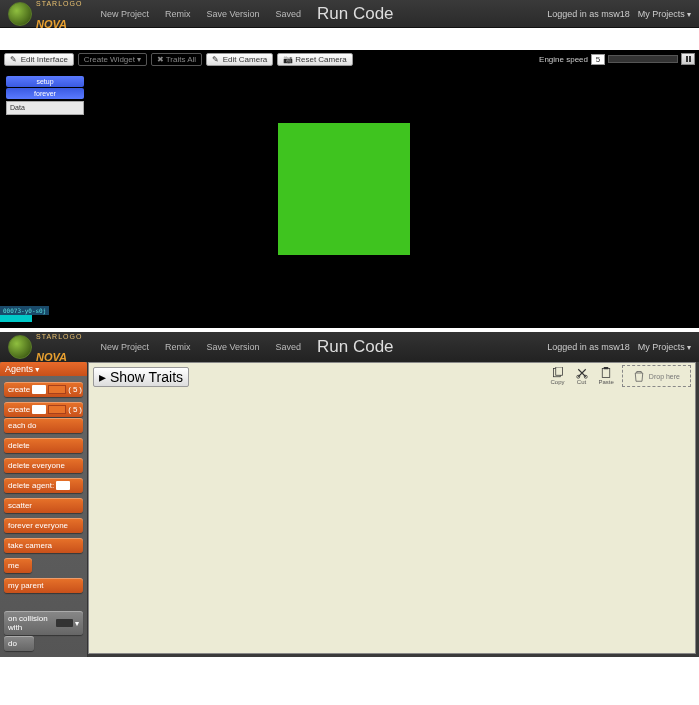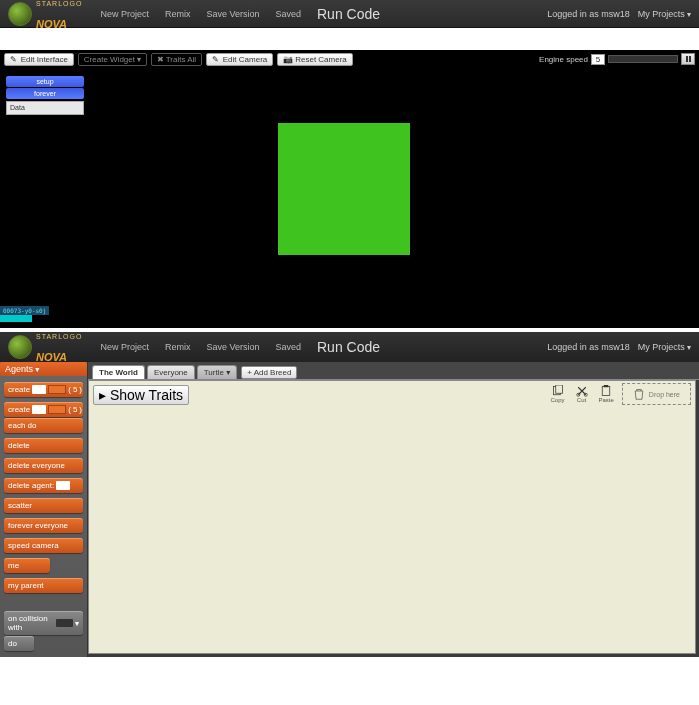--- a/index.html
+++ b/index.html
@@ -15,21 +15,21 @@
   .logo { display:flex; align-items:center; gap:4px; margin-right:10px;}
   .logo-circle {
     width: 24px; height: 24px; border-radius: 50%;
     background: radial-gradient(circle at 35% 35%, #8fbf3f 0%, #4a6a1a 70%, #2a3a0a 100%);
     border: 1px solid #5a7a2a;
   }
   .logo-text { display:flex; flex-direction:column; line-height:8px;}
   .logo-text .t1 { font-size:7px; color:#e8c070; letter-spacing:1px;}
   .logo-text .t2 { font-size:11px; font-weight:bold; color:#e8a030; font-style:italic;margin-top:12px;}
   .nav-item { padding: 0 8px; cursor:pointer; color:#bbb;}
-  .nav-item.big { font-size:14px; color:#ddd;}
+  .nav-item.big { font-size:17px; color:#ddd;}
   .nav-spacer { flex:1; }
   .nav-right { font-size:9px; color:#ccc; display:flex; align-items:flex-end; gap:8px;}
   .dropdown-caret::after{content:" ▾"; font-size:8px;}
 
   .toolbar-gap { height: 22px; background:#fff; }
   .toolbar {
     height: 18px; background:#000; display:flex; align-items:center;
     padding: 0 4px; gap:4px; font-size:8px;
   }
   .tbtn {
@@ -249,41 +249,35 @@
           <span>delete agent:</span>
           <span class="slot"></span>
         </div>
       <div class="block">
           <span>scatter</span>
         </div>
       <div class="block">
           <span>forever everyone</span>
         </div>
       <div class="block">
-          <span>speed camera</span>
-        </div>
-      <div class="block" style="width:46px">
+          <span>take camera</span>
+        </div>
+      <div class="block" style="width:28px">
           <span>me</span>
         </div>
       <div class="block">
           <span>my parent</span>
         </div>
       <div class="block gray"><span>on collision with</span><span class="slot3"></span>▾</div>
       <div class="block gray" style="margin-top:-4px;width:30px">
           <span>do</span>
         </div>
     </div>
 
     <div class="workspace">
-      <div class="tabbar">
-        <div class="tab active">The World</div>
-        <div class="tab">Everyone</div>
-        <div class="tab turtle dropdown-caret">Turtle</div>
-        <div class="addbreed">+ <span>Add Breed</span></div>
-      </div>
       <div class="canvas-wrap">
         <div class="show-traits">▸ <span>Show Traits</span></div>
         <div class="canvas-tools">
           <div class="ctool">
             <svg viewBox="0 0 16 16">
                 <rect x="2" y="2" width="9" height="11" fill="none" stroke="#333"></rect>
                 <rect x="5" y="0" width="9" height="11" fill="#ecebd5" stroke="#333"></rect>
               </svg>
             <span>Copy</span>
           </div>

